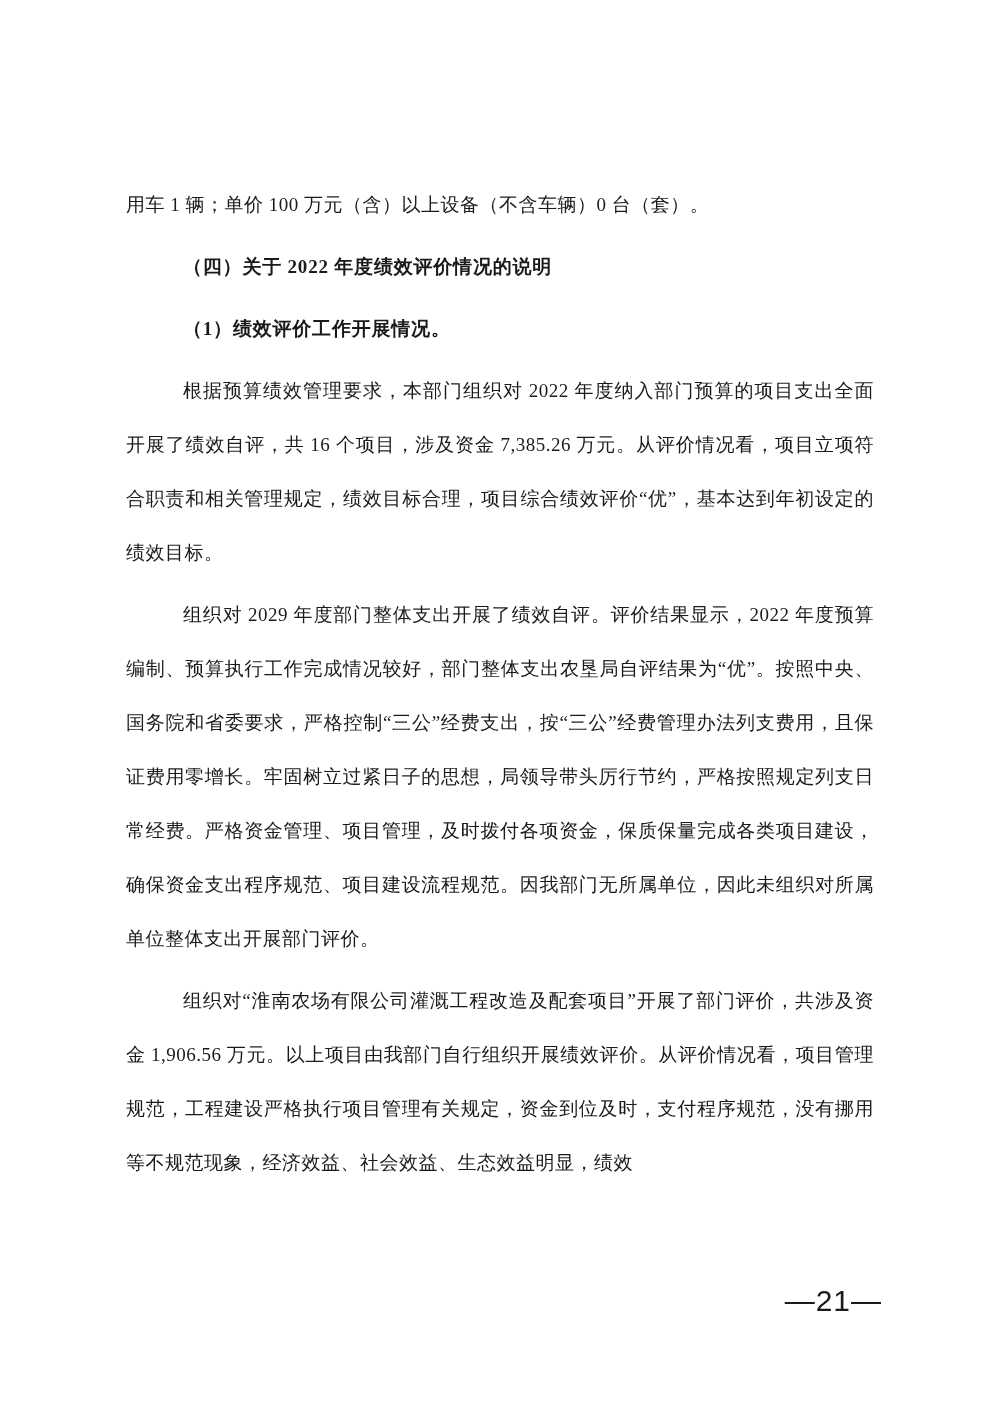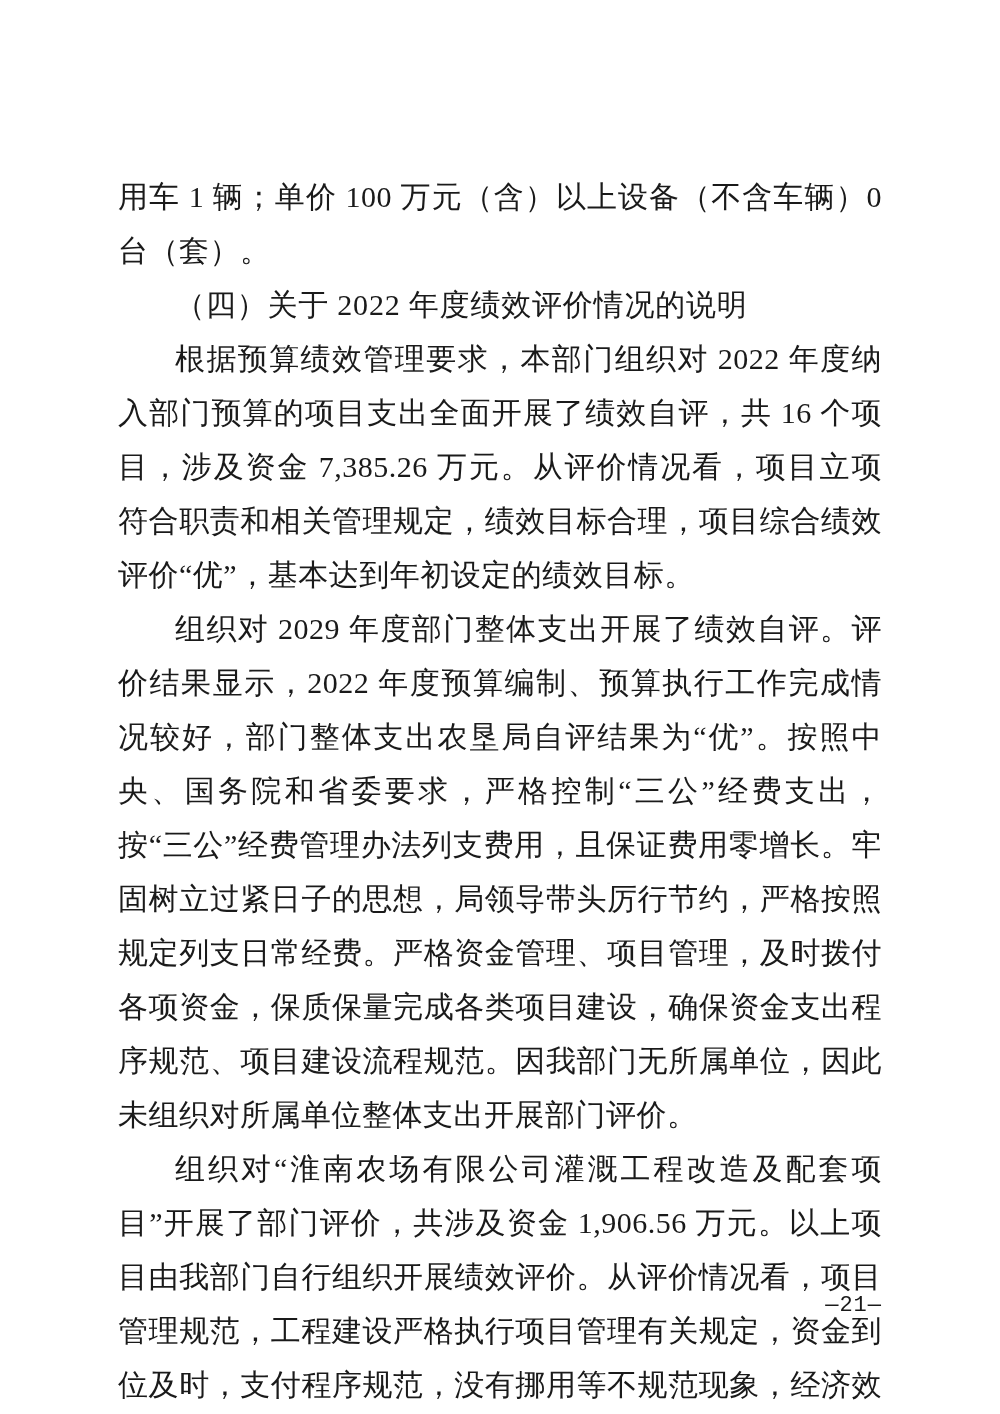--- a/index.html
+++ b/index.html
@@ -21,54 +21,55 @@
     top: 0;
     width: 1000px;
     height: 1414px;
     box-sizing: border-box;
     padding: 170px 118px 0 118px;
   }
   .doc-body {
     width: 764px;
   }
   p {
-    margin: 0;
-    font-size: 30px;
+    margin: 8px;
+    font-size: 19px;
     line-height: 54px;
     letter-spacing: 0.5px;
     text-align: justify;
     text-justify: inter-ideograph;
     word-break: break-all;
   }
   p.cont {
     text-indent: 0;
   }
   p.indent {
     text-indent: 57px;
   }
   p.heading {
     text-indent: 57px;
-    font-weight: normal;
+    font-weight: bold;
     letter-spacing: 0.8px;
   }
   .page-number {
     position: absolute;
     right: 118px;
     bottom: 96px;
-    font-size: 22px;
+    font-size: 30px;
     letter-spacing: 1px;
     color: #1a1a1a;
-    font-family: Liberation Mono, monospace;
+    font-family: Liberation Sans, sans-serif;
   }
 </style>
 </head>
 <body>
 
 <div class="page">
   <div class="doc-body">
     <p class="cont">用车 1 辆；单价 100 万元（含）以上设备（不含车辆）0 台（套）。</p>
     <p class="heading">（四）关于 2022 年度绩效评价情况的说明</p>
+    <p class="heading">（1）绩效评价工作开展情况。</p>
     <p class="indent">根据预算绩效管理要求，本部门组织对 2022 年度纳入部门预算的项目支出全面开展了绩效自评，共 16 个项目，涉及资金 7,385.26 万元。从评价情况看，项目立项符合职责和相关管理规定，绩效目标合理，项目综合绩效评价“优”，基本达到年初设定的绩效目标。</p>
     <p class="indent">组织对 2029 年度部门整体支出开展了绩效自评。评价结果显示，2022 年度预算编制、预算执行工作完成情况较好，部门整体支出农垦局自评结果为“优”。按照中央、国务院和省委要求，严格控制“三公”经费支出，按“三公”经费管理办法列支费用，且保证费用零增长。牢固树立过紧日子的思想，局领导带头厉行节约，严格按照规定列支日常经费。严格资金管理、项目管理，及时拨付各项资金，保质保量完成各类项目建设，确保资金支出程序规范、项目建设流程规范。因我部门无所属单位，因此未组织对所属单位整体支出开展部门评价。</p>
     <p class="indent">组织对“淮南农场有限公司灌溉工程改造及配套项目”开展了部门评价，共涉及资金 1,906.56 万元。以上项目由我部门自行组织开展绩效评价。从评价情况看，项目管理规范，工程建设严格执行项目管理有关规定，资金到位及时，支付程序规范，没有挪用等不规范现象，经济效益、社会效益、生态效益明显，绩效</p>
   </div>
   <div class="page-number">—21—</div>
 </div>
 
 </body></html>

